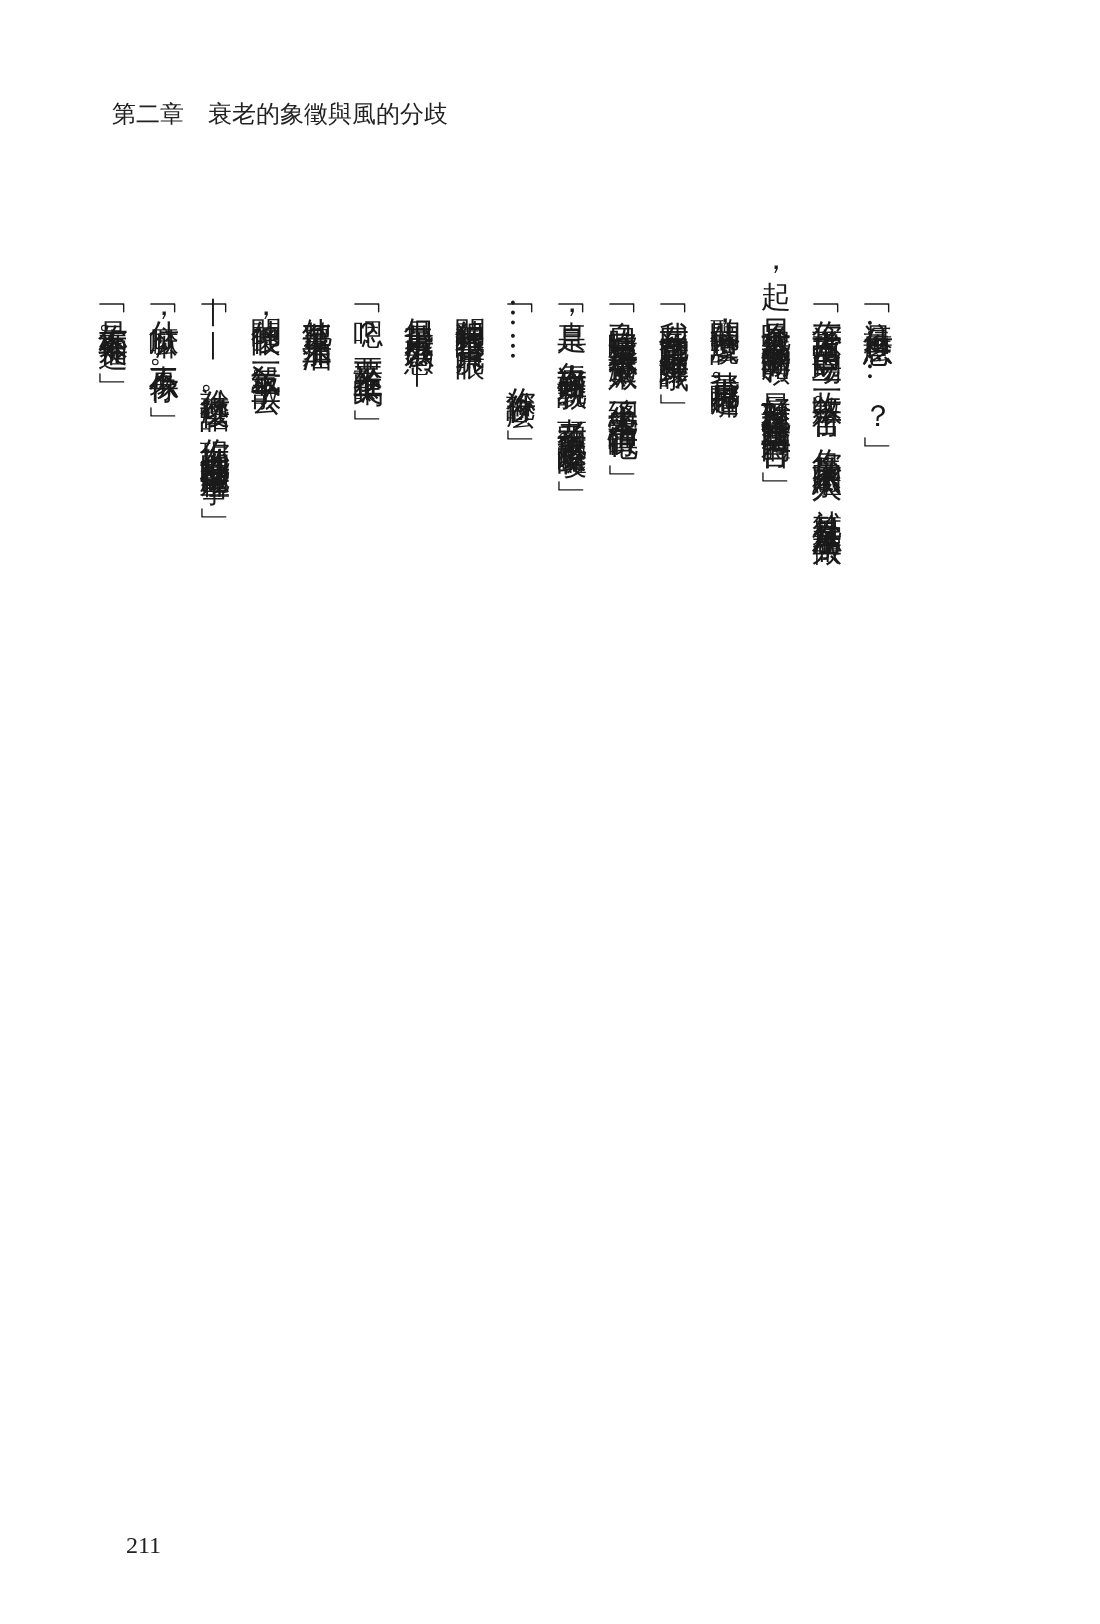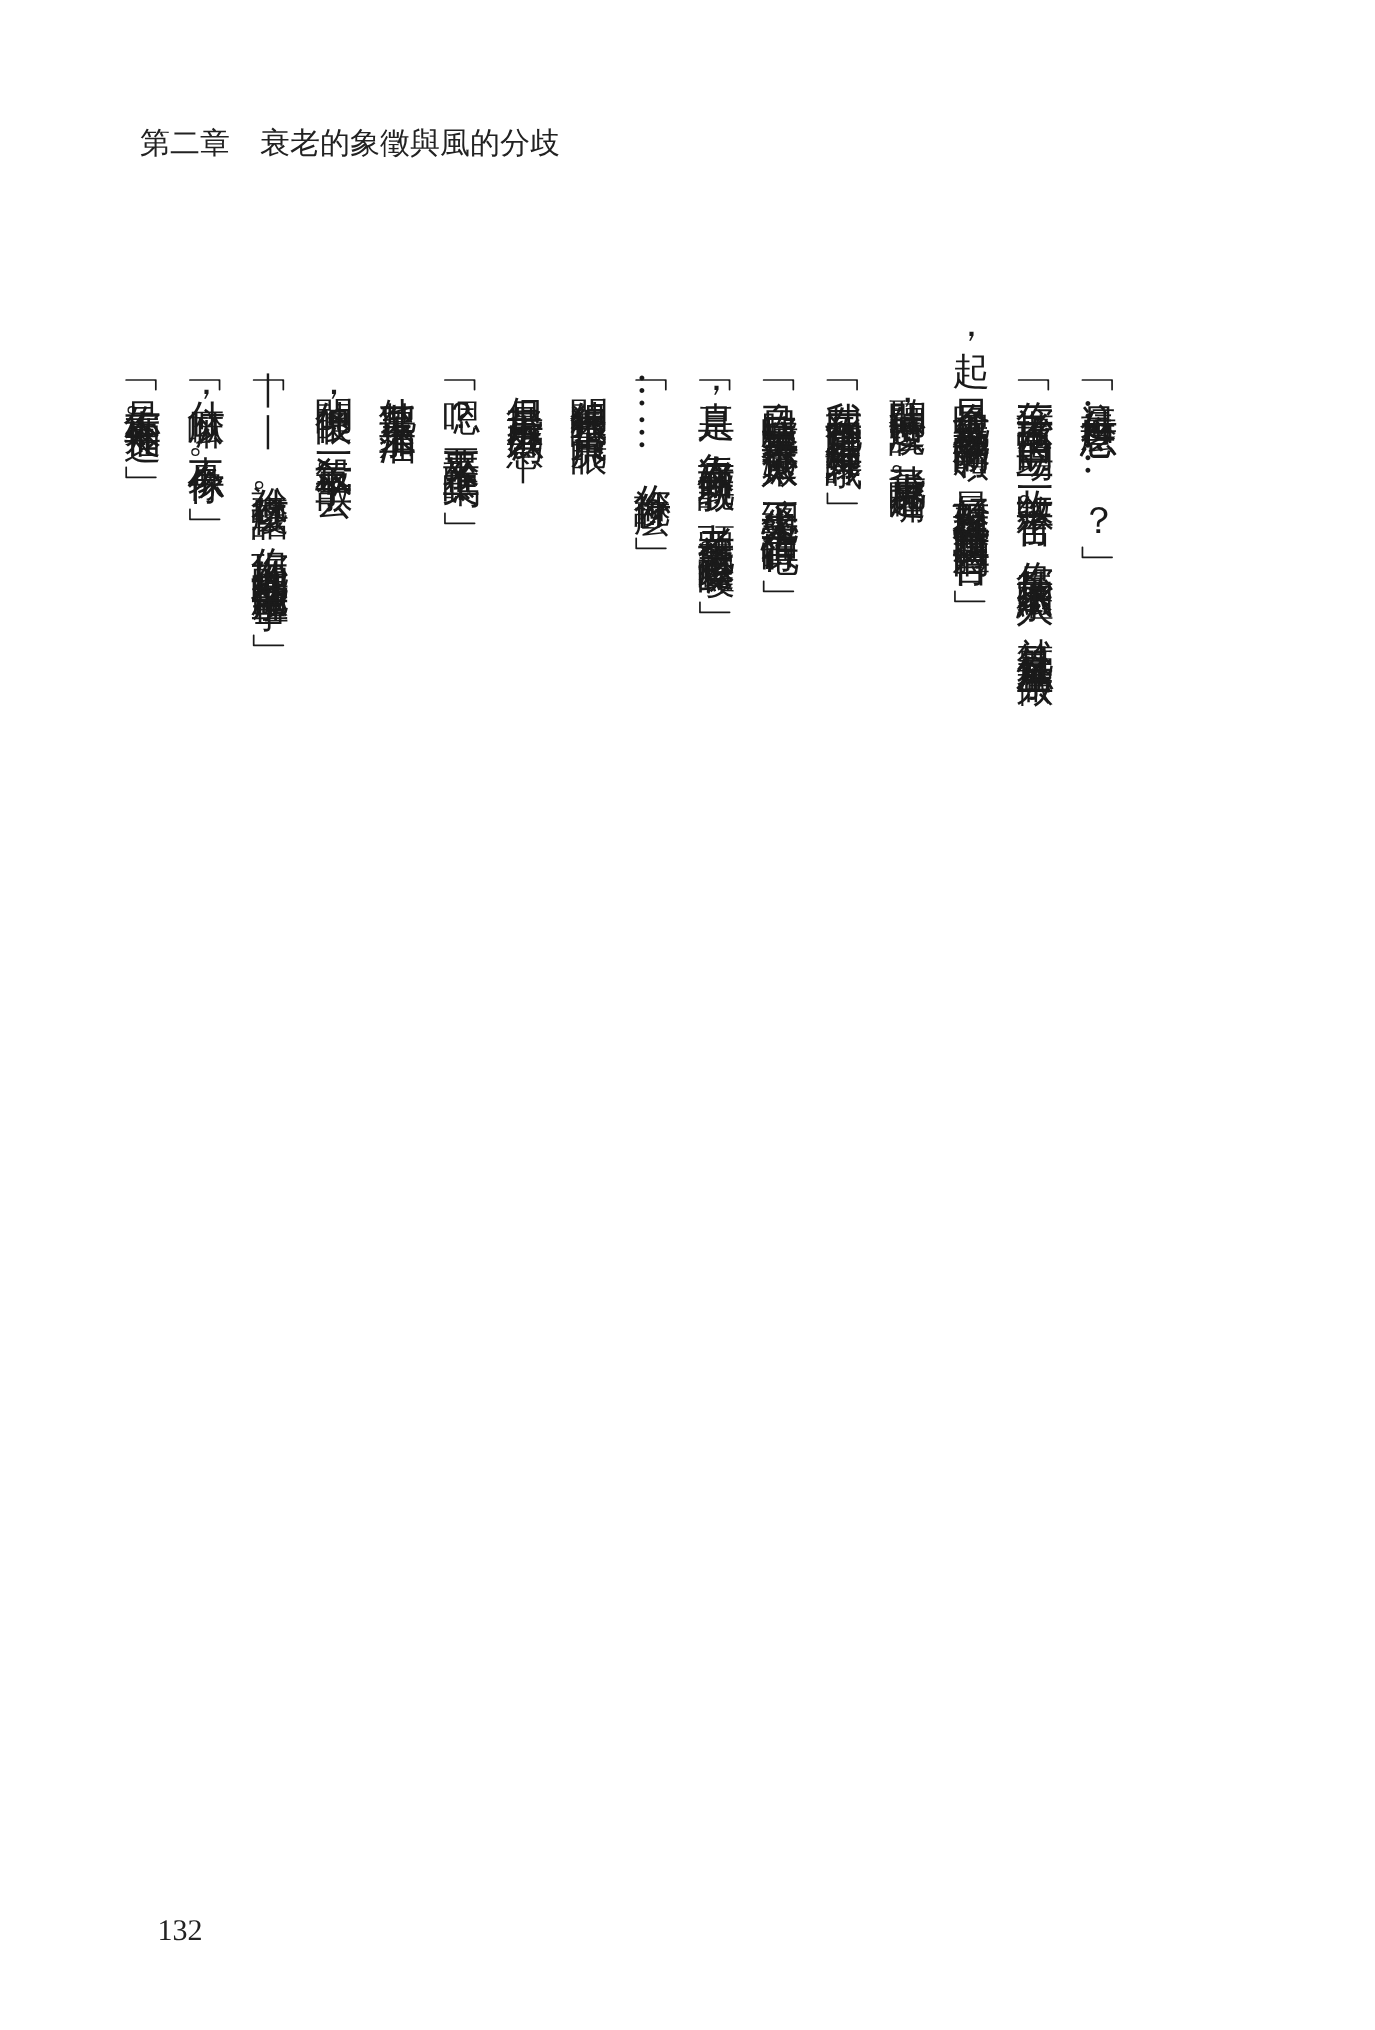--- a/index.html
+++ b/index.html
@@ -46,14 +46,14 @@
     <span class="line indent">聞仲狠狠瞪了黃飛虎一眼。</span>
     <span class="line indent">但是黃飛虎不以為意——</span>
     <span class="line indent">「嗯？要來幹上一架嗎？」</span>
     <span class="line indent">他甚至還火上加油。</span>
     <span class="line indent">聞仲傻眼，殺氣一下子散去。</span>
     <span class="line indent">「——說什麼傻話。你現在的立場哪能做那種事。」</span>
     <span class="line indent">「什麼嘛，真不像你。」</span>
     <span class="line indent">「是你太不知長進。」</span>
   </div>
 
-  <div class="page-number">132</div>
+  <div class="page-number">211</div>
 </div>
 
 </body></html>

